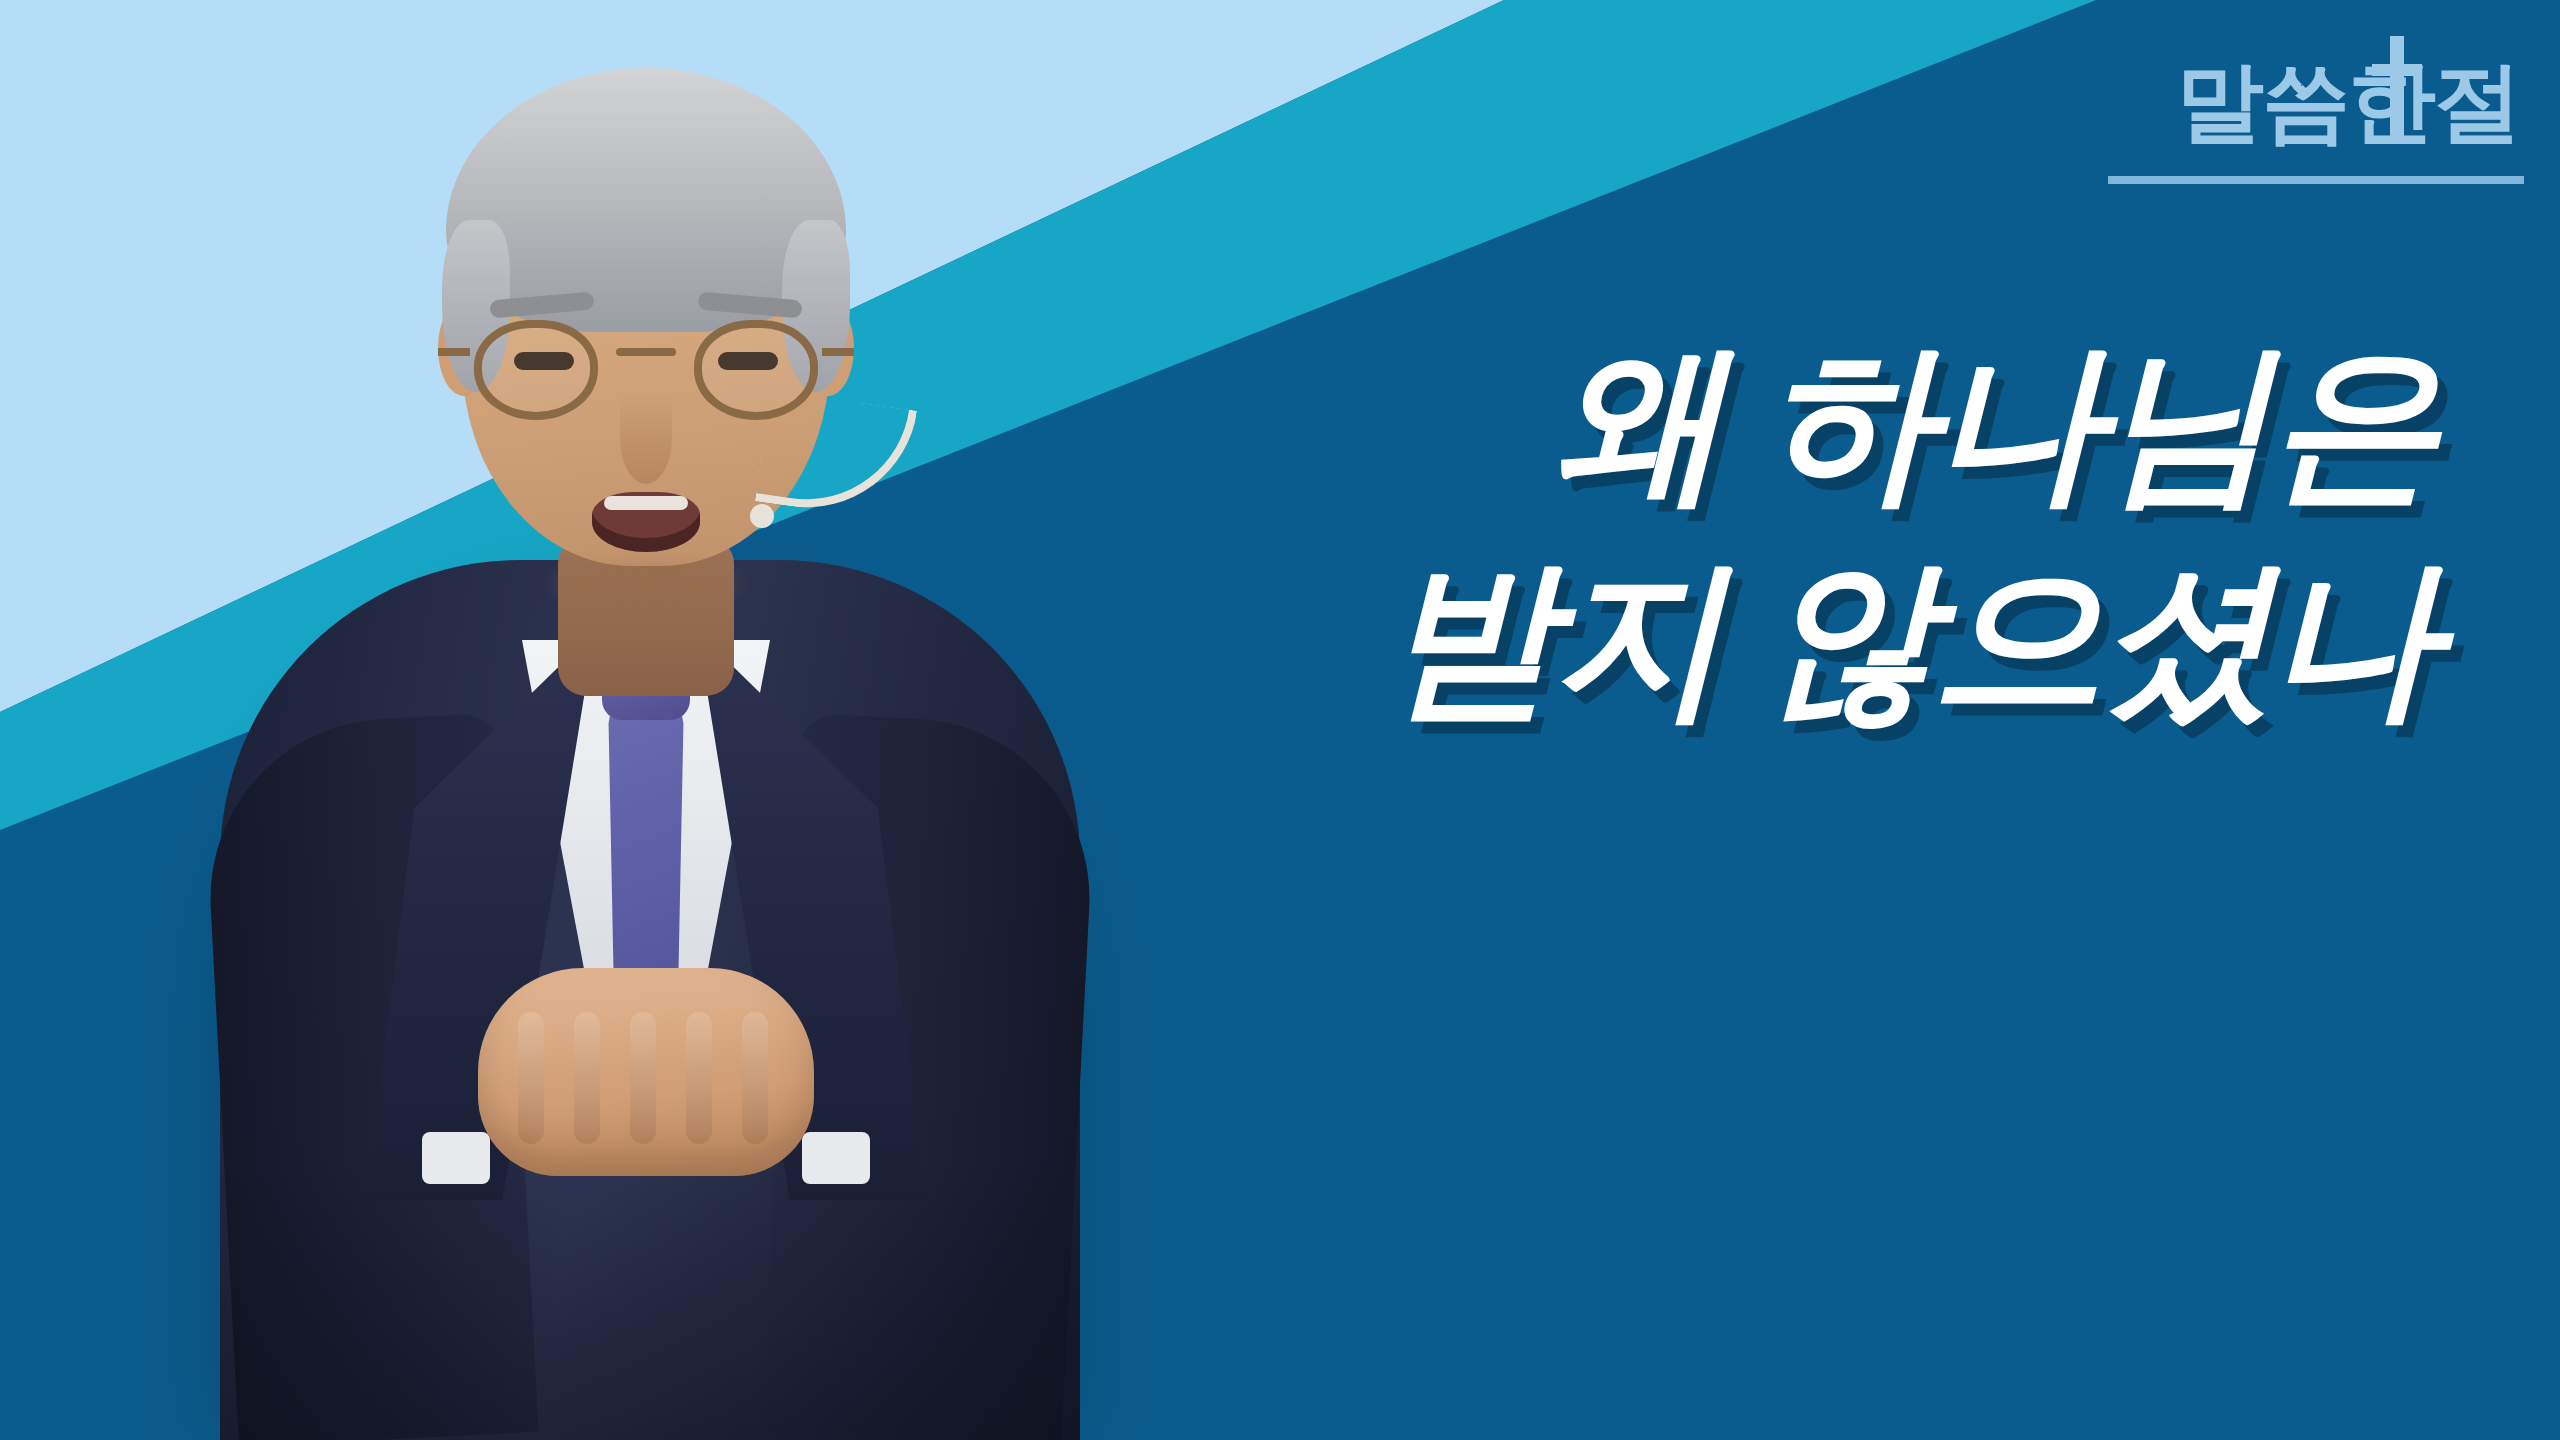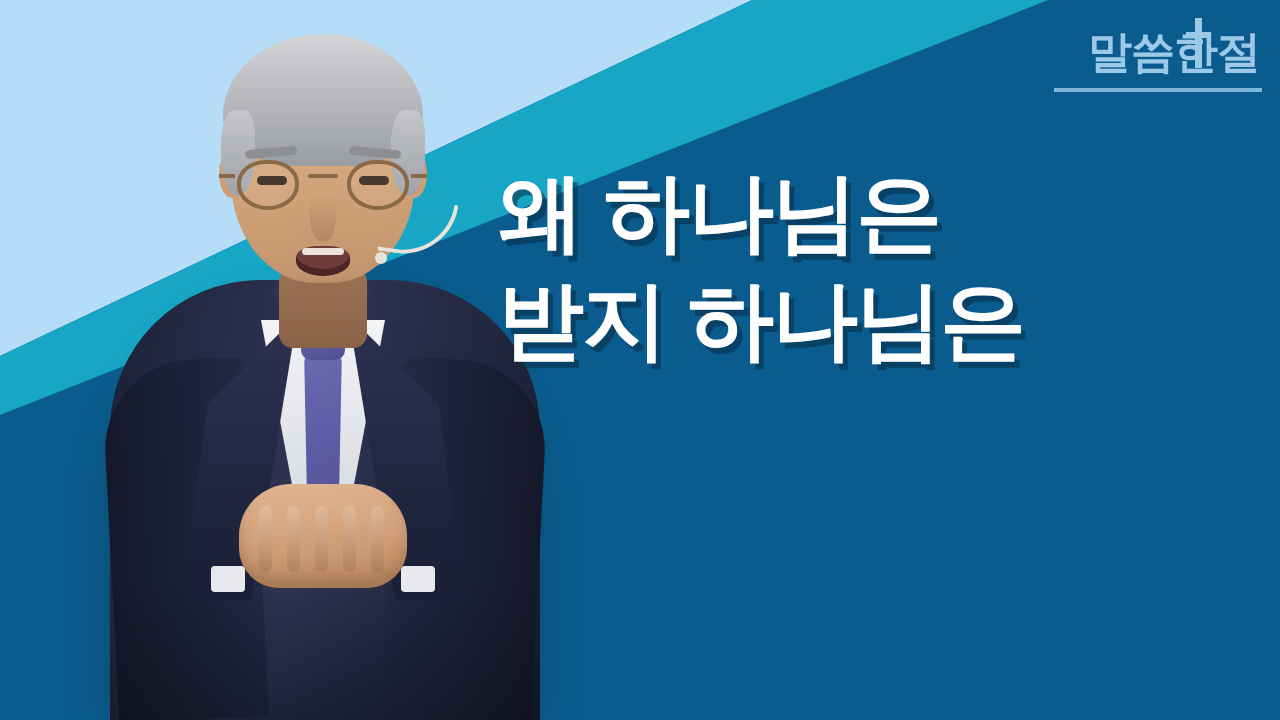--- a/index.html
+++ b/index.html
@@ -331,28 +331,29 @@
     height: 4px;
     background: #7FB7DC;
   }
 
   
   .headline {
     position: absolute;
     right: 62px;
     top: 158px;
     width: 720px;
-    text-align: left;
+    text-align: right;
     color: #FFFFFF;
     font-weight: bold;
     font-size: 86px;
     line-height: 1.26;
     letter-spacing: -2px;
     text-shadow: 5px 6px 0 rgba(8,44,70,0.55);
     white-space: nowrap;
+    font-style: italic;
   }
   .headline .hl-line { display: block; }
 </style>
 </head>
 <body>
 
 <div id="stage">
 
   <div class="bg-base"></div>
   <div class="band band-light"></div>
@@ -408,21 +409,21 @@
     <div class="sp-nose"></div>
     <div class="sp-mouth"></div>
     <div class="sp-chin"></div>
 
     <div class="sp-mic-arm"></div>
     <div class="sp-mic-tip"></div>
   </div>
 
   <div class="headline">
     <span class="hl-line">왜 하나님은</span>
-    <span class="hl-line">받지 하나님은</span>
+    <span class="hl-line">받지 않으셨나</span>
   </div>
 
   <div class="logo">
     <div class="logo-text">말씀한절</div>
     <div class="logo-cross"></div>
     <div class="logo-rule"></div>
   </div>
 
 </div>
 

